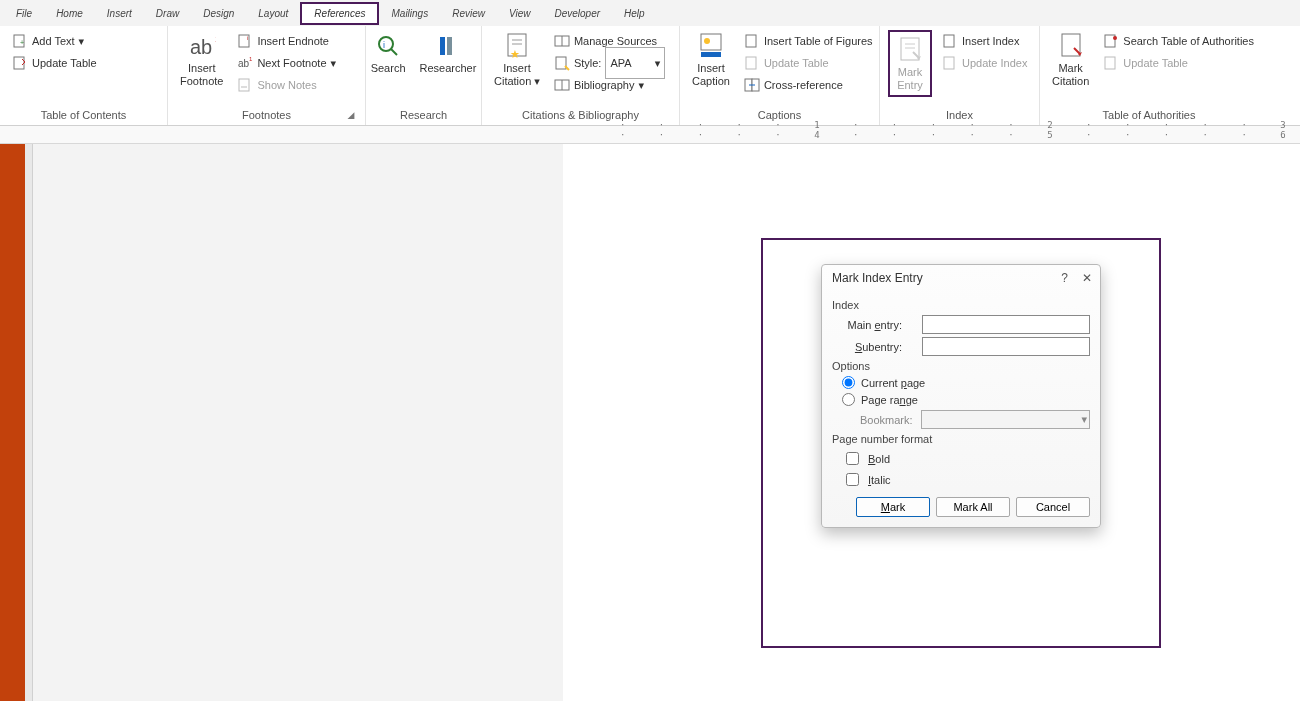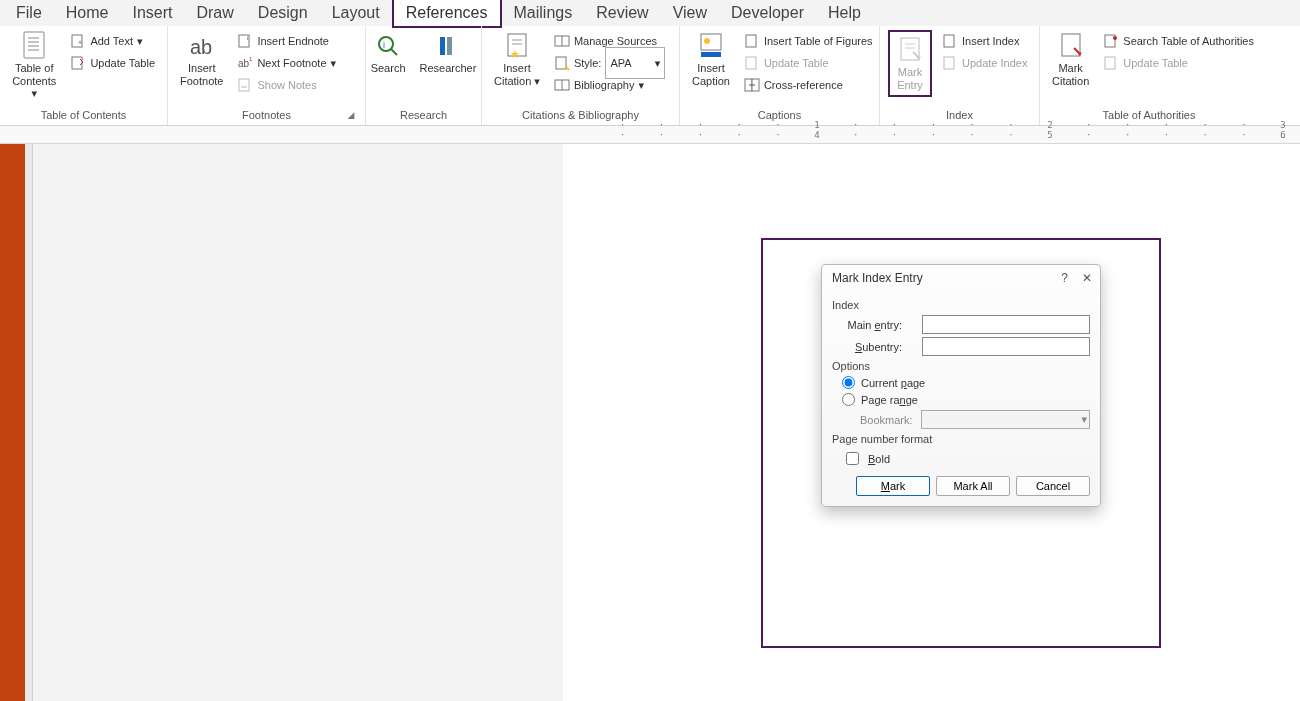--- a/index.html
+++ b/index.html
@@ -1,20 +1,20 @@
 <!DOCTYPE html>
 <html><head>
 <meta charset="utf-8">
 <style>
   * { box-sizing: border-box; font-family: 'Segoe UI', Tahoma, sans-serif; }
   body { margin: 0; padding: 0; background: #f3f3f3; font-size: 12px; color: #333; width: 1300px; height: 701px; overflow: hidden; position: relative; }
   
   
   .menu-bar { display: flex; align-items: center; height: 26px; background: #f3f3f3; padding: 0 4px; }
-  .menu-tab { padding: 4px 12px; cursor: pointer; font-size: 16px; color: #444; }
+  .menu-tab { padding: 4px 12px; cursor: pointer; font-size: 10px; color: #444; font-style: italic; }
   .menu-tab.active { border: 2px solid #4b1b5a; background: #fff; color: #333; }
 
   
   .ribbon { display: flex; height: 100px; background: #fff; border-bottom: 1px solid #d0d0d0; }
   .ribbon-group { border-right: 1px solid #e3e3e3; padding: 4px 8px 0 8px; display: flex; flex-direction: column; justify-content: space-between; }
   .ribbon-group-body { display: flex; align-items: flex-start; gap: 6px; flex: 1; }
   .ribbon-group-label { text-align: center; font-size: 11px; color: #555; padding: 2px 0 4px 0; position: relative; }
   .dialog-launcher { position: absolute; right: 0; bottom: 3px; width: 12px; height: 12px; font-size: 9px; color: #777; }
 
   .big-btn { display: flex; flex-direction: column; align-items: center; justify-content: center; padding: 2px 4px; cursor: pointer; text-align: center; gap: 2px; }
@@ -85,33 +85,20 @@
   <div class="menu-tab">Review</div>
   <div class="menu-tab">View</div>
   <div class="menu-tab">Developer</div>
   <div class="menu-tab">Help</div>
 </div>
 
 <div class="ribbon">
 
   <div class="ribbon-group" style="width:168px">
     <div class="ribbon-group-body">
-      <div class="big-btn">
-        <span class="icon">
-          <svg width="26" height="30" viewBox="0 0 26 30">
-              <rect x="3" y="1" width="20" height="26" rx="1" fill="#fff" stroke="#888"></rect>
-              <line x1="7" y1="7" x2="18" y2="7" stroke="#888"></line>
-              <line x1="7" y1="11" x2="18" y2="11" stroke="#888"></line>
-              <line x1="7" y1="15" x2="18" y2="15" stroke="#888"></line>
-              <line x1="7" y1="19" x2="18" y2="19" stroke="#888"></line>
-            </svg>
-        </span>
-        <span class="lbl"><span style="white-space:pre-line">Table of
-Contents</span> ▾</span>
-      </div>
       <div class="col">
         <div class="small-btn">
           <span class="icon">
               <svg width="16" height="16">
                 <rect x="2" y="2" width="10" height="12" fill="#fff" stroke="#777"></rect>
                 <text x="8" y="12" font-size="7" fill="#2e7d32">+</text>
               </svg>
             </span>
           <span>Add Text</span> ▾
         </div>
@@ -409,20 +396,24 @@
         <div class="bookmark-row">
           <label>Bookmark:</label>
           <div class="bookmark-select">▾</div>
         </div>
 
         <div class="section-head">Page number format</div>
         <div class="check-row">
           <input type="checkbox" style="">
           <span><span class="mn">B</span>old</span>
         </div>
+        <div class="check-row">
+          <input type="checkbox" style="">
+          <span><span class="mn">I</span>talic</span>
+        </div>
 
 
         <div class="dialog-buttons">
           <button class="primary"><span class="mn">M</span>ark</button>
           <button>Mark All</button>
           <button>Cancel</button>
         </div>
       </div>
     </div>
 

